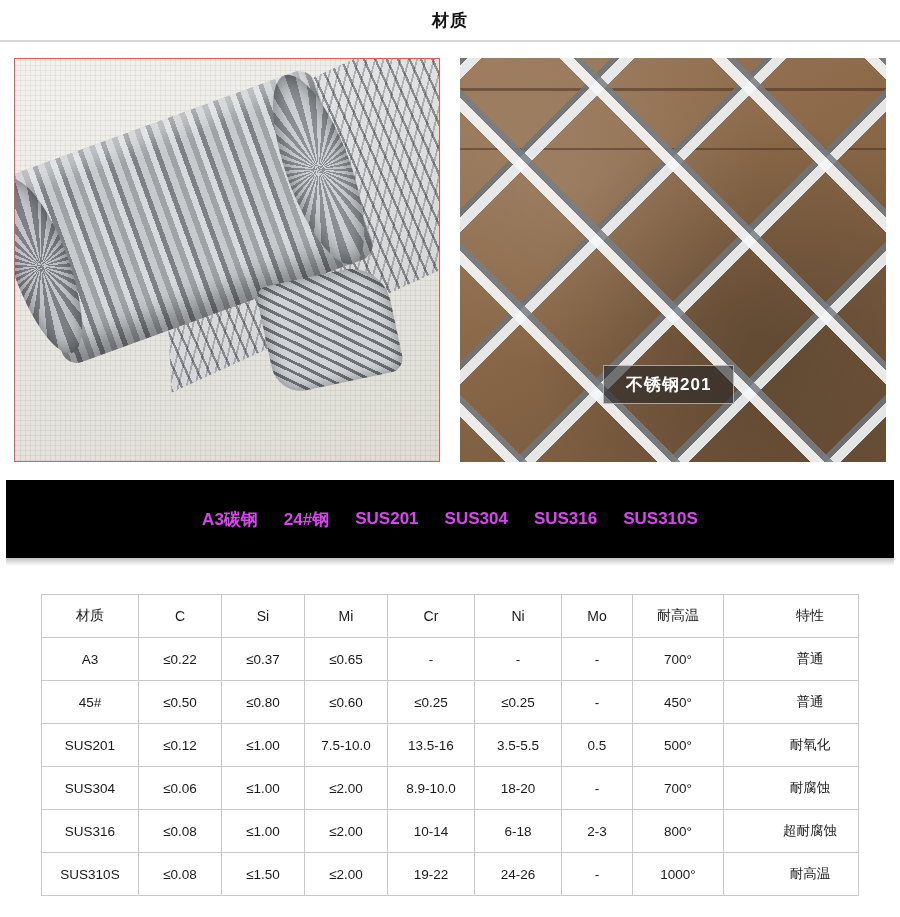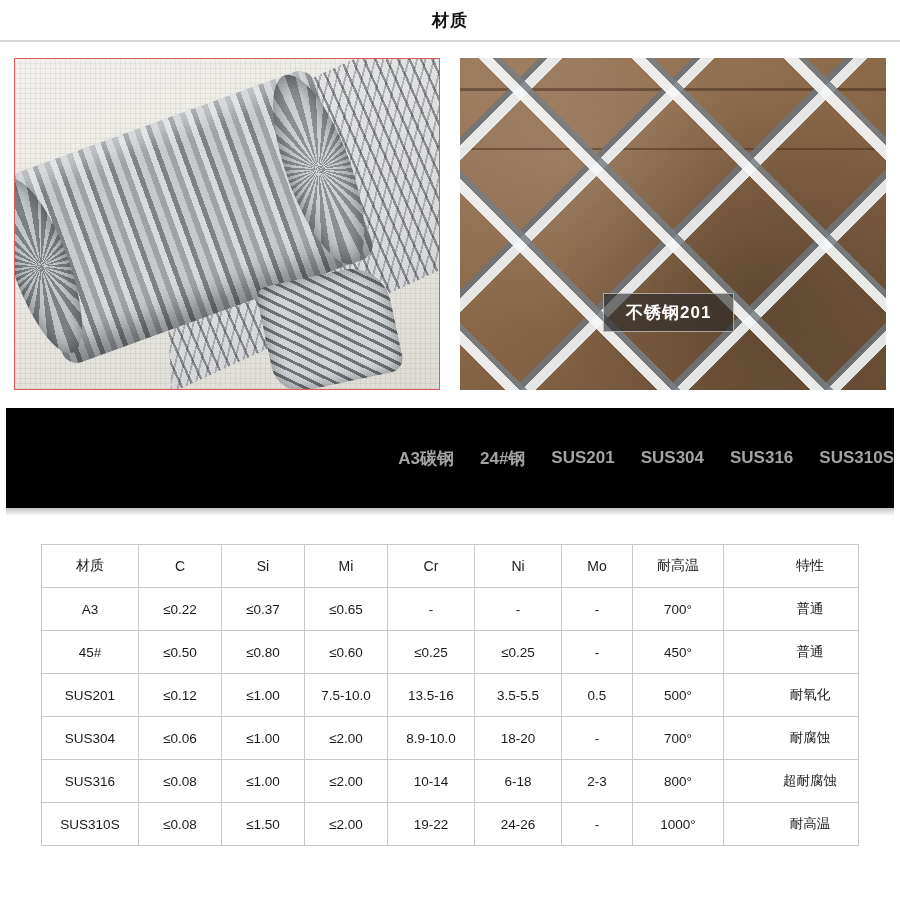--- a/index.html
+++ b/index.html
@@ -39,21 +39,21 @@
   
   .photos {
     display: flex;
     gap: 20px;
     padding: 16px 14px 0 14px;
     box-sizing: border-box;
   }
   .photo {
     position: relative;
     width: 430px;
-    height: 332px;
+    height: 404px;
     box-sizing: border-box;
     overflow: hidden;
   }
   .photo-left {
     border: 1px solid #e05a5a;
     background: #efeee9;
   }
   .photo-right {
     background: #8d6a52;
   }
@@ -177,27 +177,27 @@
   .caption-left { left: 112px; bottom: 28px; }
   .caption-right { left: 143px; bottom: 58px; }
 
   
   .banner-wrap {
     margin-top: 18px;
     padding: 0 6px;
     box-sizing: border-box;
   }
   .banner {
-    height: 100px;
+    height: 78px;
     background: #000;
     display: flex;
     align-items: center;
-    justify-content: flex-end;
+    justify-content: center;
     gap: 26px;
-    color: #a3a3a3;
+    color: #d946ef;
     font-size: 17px;
     font-weight: bold;
   }
   .banner-item { white-space: nowrap; }
   .banner-shadow {
     height: 8px;
     background: linear-gradient(180deg, rgba(120,120,120,0.45), rgba(255,255,255,0));
   }
 
   

